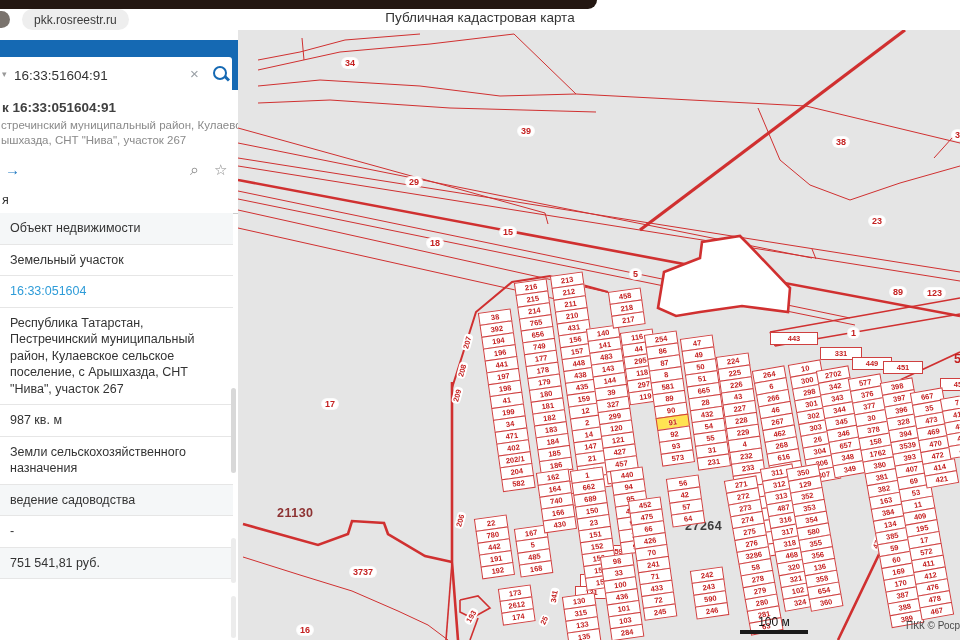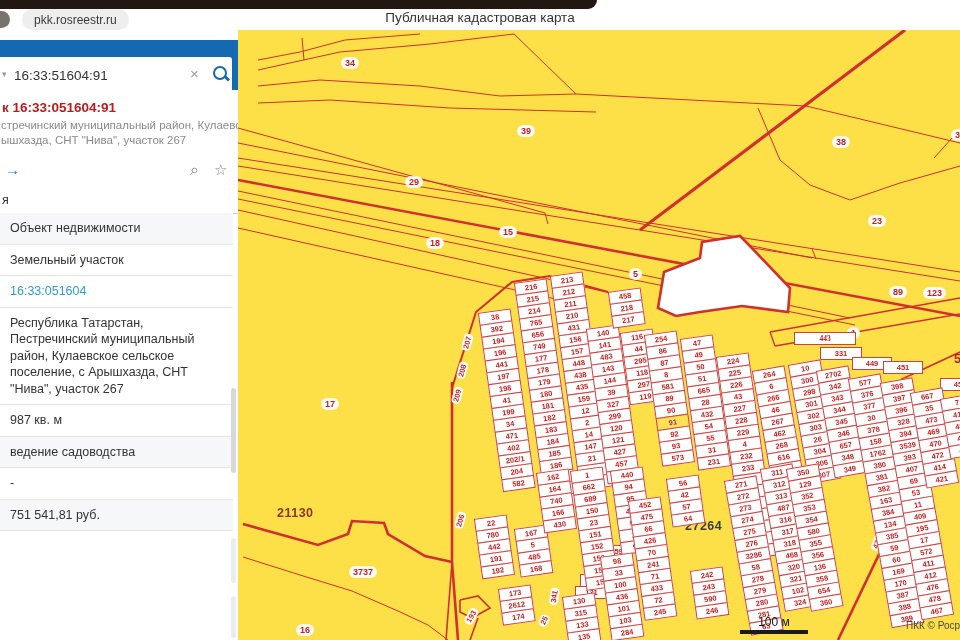--- a/index.html
+++ b/index.html
@@ -20,38 +20,38 @@
   #searchband{position:absolute;left:0;top:10px;width:238px;height:50px;background:var(--blue);}
   #searchinput{position:absolute;left:-18px;top:17px;width:250px;height:36px;background:#fff;
     border-radius:3px;display:flex;align-items:center;}
   #searchval{position:absolute;left:32px;font-size:13.5px;color:#333;}
   #ddchevron{position:absolute;left:20px;top:12px;font-size:9px;color:#999;}
   #clearx{position:absolute;left:208px;top:8px;font-size:15px;color:#9aa0a6;cursor:pointer;}
   #magicon{position:absolute;left:230px;top:8px;width:18px;height:18px;cursor:pointer;}
   #magicon .lens{position:absolute;left:1px;top:1px;width:10px;height:10px;border:2px solid var(--blue);border-radius:50%;}
   #magicon .tail{position:absolute;left:12px;top:12px;width:6px;height:2.5px;background:var(--blue);transform:rotate(45deg);}
   #cardhead{position:absolute;left:0;top:66px;width:238px;}
-  #cardtitle{padding:4px 2px 0 2px;font-size:13.5px;font-weight:bold;color:#b91c1c;white-space:nowrap;}
+  #cardtitle{padding:4px 2px 0 2px;font-size:13.5px;font-weight:bold;color:#404040;white-space:nowrap;}
   #cardsub{padding:3px 2px 0 1px;font-size:11.5px;line-height:15px;color:#8a8a8a;white-space:nowrap;}
   #actionrow{position:absolute;left:0;top:128px;width:238px;height:28px;}
   #goarrow{position:absolute;left:5px;top:3px;color:#1f78c1;font-size:15px;cursor:pointer;}
   #previewicon{position:absolute;left:190px;top:3px;color:#8a8a8a;font-size:16px;cursor:pointer;}
   #staricon{position:absolute;left:214px;top:3px;color:#8a8a8a;font-size:15px;cursor:pointer;}
   #tabs{position:absolute;left:0;top:157px;width:238px;height:26px;border-bottom:1px solid #ccc;display:flex;}
   #tabinfo{width:57px;background:#fff;font-size:12.5px;color:#333;display:flex;align-items:center;padding-left:2px;cursor:pointer;}
   #tabserv{width:181px;background:#ebebeb;font-size:12.5px;color:#666;display:flex;align-items:center;justify-content:center;cursor:pointer;}
   #attrlist{position:absolute;left:0;top:183px;width:233px;}
   .row{padding:7px 10px 7px 10px;font-size:12.5px;color:#333;line-height:16.5px;
     border-bottom:1px solid #e6e6e6;background:#fff;}
   .row.shaded{background:#f5f7f8;}
   .row.link{color:var(--link);cursor:pointer;}
   #sb-thumb{position:absolute;right:2px;top:358px;width:5px;height:85px;border-radius:3px;background:#d8d8d8;}
   .sb-seg{position:absolute;right:2px;width:5px;border-radius:3px;background:#ececec;}
   
-  #map{position:absolute;left:238px;top:30px;width:722px;height:610px;background:#fde047;overflow:hidden;}
+  #map{position:absolute;left:238px;top:30px;width:722px;height:610px;background:#e5e5e5;overflow:hidden;}
   #maplines{position:absolute;left:0;top:0;}
   #maplines .s1{stroke:var(--mapred);stroke-width:1;fill:none;}
   #maplines .s12{stroke:var(--mapred);stroke-width:1.3;fill:none;}
   #maplines .s15{stroke:var(--mapred);stroke-width:1.6;fill:none;}
   #maplines .s2{stroke:var(--mapred);stroke-width:2;fill:none;}
   #maplines .s25{stroke:var(--mapred);stroke-width:2.6;fill:none;}
   #maplines .s3{stroke:var(--mapred);stroke-width:3.2;fill:none;}
   #maplines .fillw{fill:#fff;}
   #maplabels{position:absolute;left:0;top:0;width:722px;height:610px;}
   .badge{position:absolute;background:#fff;border-radius:6px;padding:0 3px;font-size:9px;
@@ -107,20 +107,21 @@
   </div>
   <div id="tabs">
     <div id="tabinfo">я</div>
   </div>
   <div id="attrlist">
       <div class="row shaded">Объект недвижимости</div>
       <div class="row">Земельный участок</div>
       <div class="row link">16:33:051604</div>
       <div class="row">Республика Татарстан, Пестречинский муниципальный район, Кулаевское сельское поселение, с Арышхазда, СНТ "Нива", участок 267</div>
       <div class="row">987 кв. м</div>
+      <div class="row">Земли сельскохозяйственного назначения</div>
       <div class="row shaded">ведение садоводства</div>
       <div class="row">-</div>
       <div class="row shaded">751 541,81 руб.</div>
     </div>
   <div id="sb-thumb"></div>
   <div class="sb-seg" style="top:508px;height:45px;"></div>
   <div class="sb-seg" style="top:566px;height:42px;"></div>
 </div>
 
 <div id="map">
@@ -175,21 +176,21 @@
       <div class="badge" style="left: 392px; top: 239px;">5</div>
       <div class="badge" style="left: 595px; top: 107px;">38</div>
       <div class="badge" style="left: 631px; top: 186px;">23</div>
       <div class="badge" style="left: 652px; top: 257px;">89</div>
       <div class="badge" style="left: 686px; top: 258px;">123</div>
       <div class="badge" style="left: 610px; top: 298px;">1</div>
       <div class="badge" style="left: 84px; top: 369px;">17</div>
       <div class="badge" style="left: 112px; top: 537px;">3737</div>
       <div class="badge" style="left: 59px; top: 595px;">16</div>
       <div class="badge" style="left: 714px; top: 100px;">3</div>
-      <div class="scell" style="width: 62px; left: 556px; top: 302px; font-family: Liberation Serif, serif;">443</div>
+      <div class="scell" style="width: 48px; left: 532px; top: 302px;">443</div>
       <div class="scell" style="width: 42px; left: 582px; top: 317px;">331</div>
       <div class="scell" style="width: 40px; left: 614px; top: 327px;">449</div>
       <div class="scell" style="width: 40px; left: 645px; top: 331px;">451</div>
       <div class="scell" style="width: 40px; left: 702px; top: 348px;">455</div>
       <div class="scell" style="width: 33px; left: 362px; top: 515px;">459</div>
       <div class="scell" style="width: 33px; left: 346px; top: 532px;">16</div>
       <div class="scell" style="width: 33px; left: 342px; top: 544px;">428</div>
       <div class="scell" style="width: 33px; left: 337px; top: 556px;">131</div>
       <div class="scell" style="width: 30px; left: 650px; top: 473px;">416</div>
       <div class="scell" style="width: 24px; left: 641px; top: 494px;">3</div>

